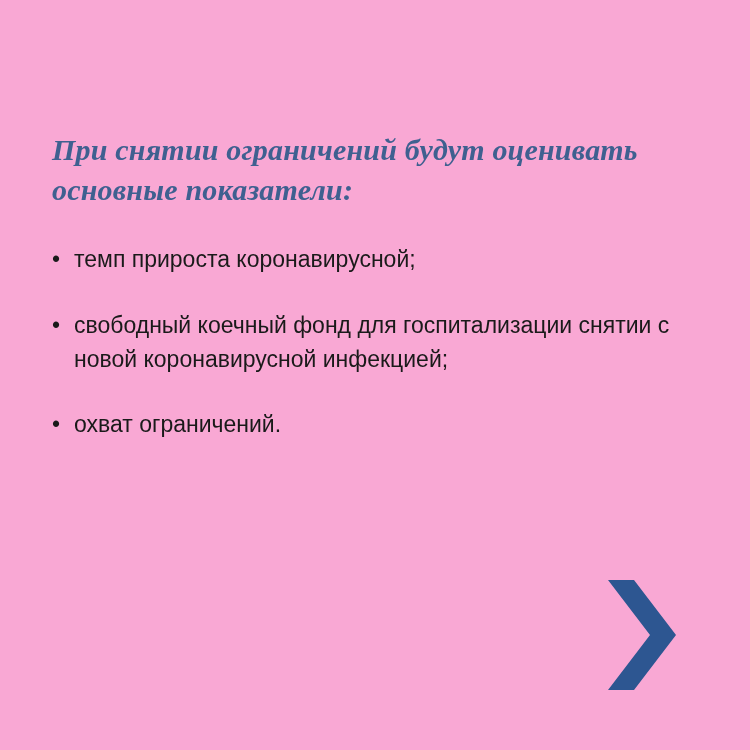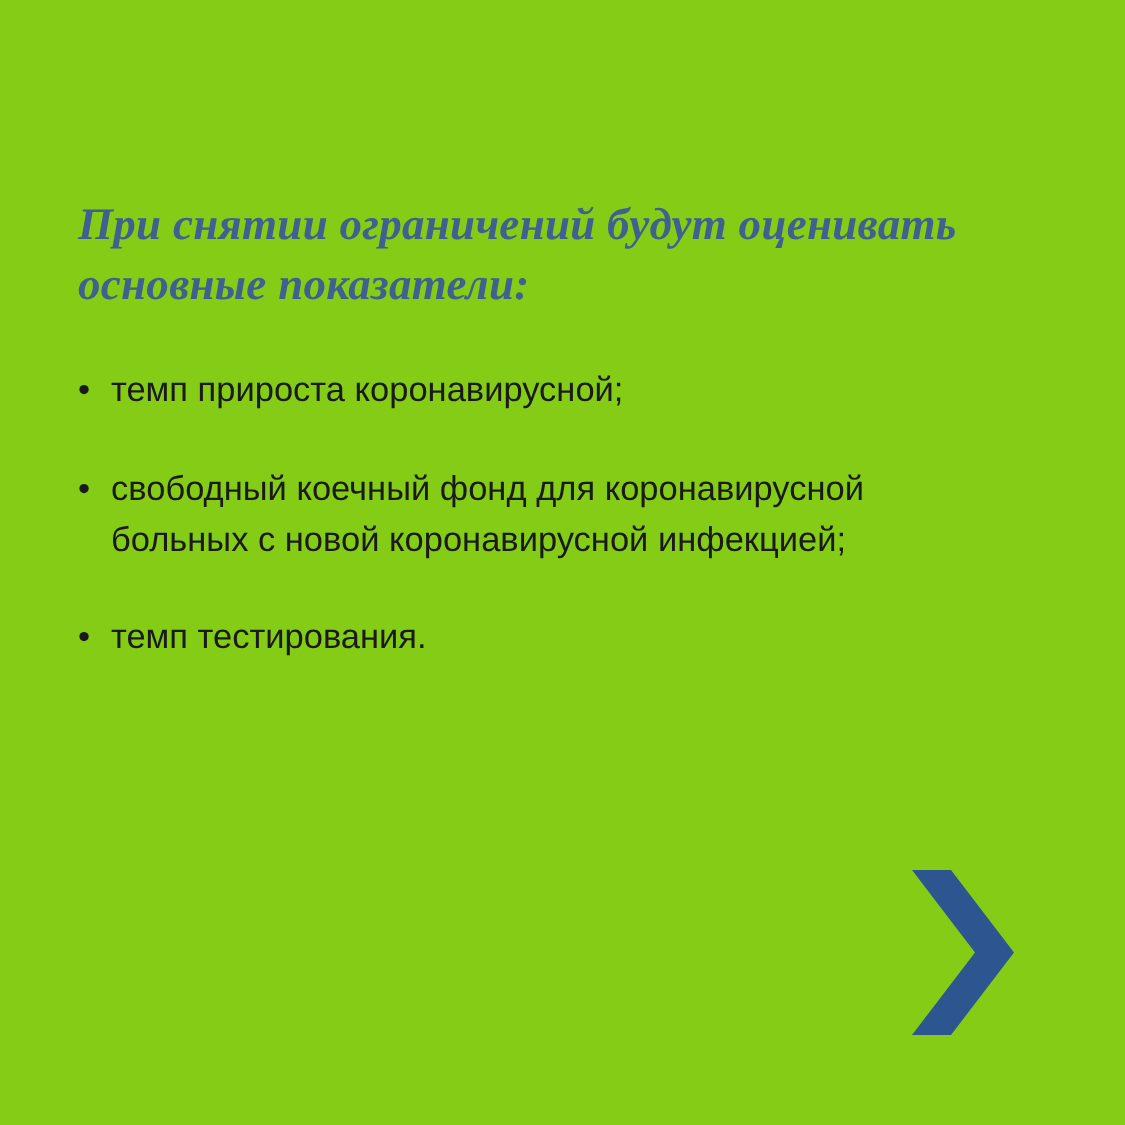--- a/index.html
+++ b/index.html
@@ -10,21 +10,21 @@
     width: 750px;
     height: 750px;
     background: #eceef0;
     font-family: "Liberation Sans", sans-serif;
     overflow: hidden;
   }
   .slide {
     position: relative;
     width: 750px;
     height: 750px;
-    background: #84cc16;
+    background: #f9a8d4;
     box-sizing: border-box;
   }
   .heading {
     position: absolute;
     left: 52px;
     top: 130px;
     width: 600px;
     font-family: "Liberation Serif", serif;
     font-style: italic;
     font-weight: bold;
@@ -77,26 +77,26 @@
 
   <div class="bullets">
 
     <div class="bullet">
       <span class="bullet-marker">•</span>
       <span class="bullet-text">темп прироста коронавирусной;</span>
     </div>
 
     <div class="bullet">
       <span class="bullet-marker">•</span>
-      <span class="bullet-text">свободный коечный фонд для коронавирусной больных с новой коронавирусной инфекцией;</span>
+      <span class="bullet-text">свободный коечный фонд для госпитализации снятии с новой коронавирусной инфекцией;</span>
     </div>
 
     <div class="bullet">
       <span class="bullet-marker">•</span>
-      <span class="bullet-text">темп тестирования.</span>
+      <span class="bullet-text">охват ограничений.</span>
     </div>
 
   </div>
 
   <div class="chevron">
     <svg width="72" height="110" viewBox="0 0 72 110">
       <polygon points="2,0 28,0 70,55 28,110 2,110 44,55" fill="#2d5691"></polygon>
     </svg>
   </div>
 

